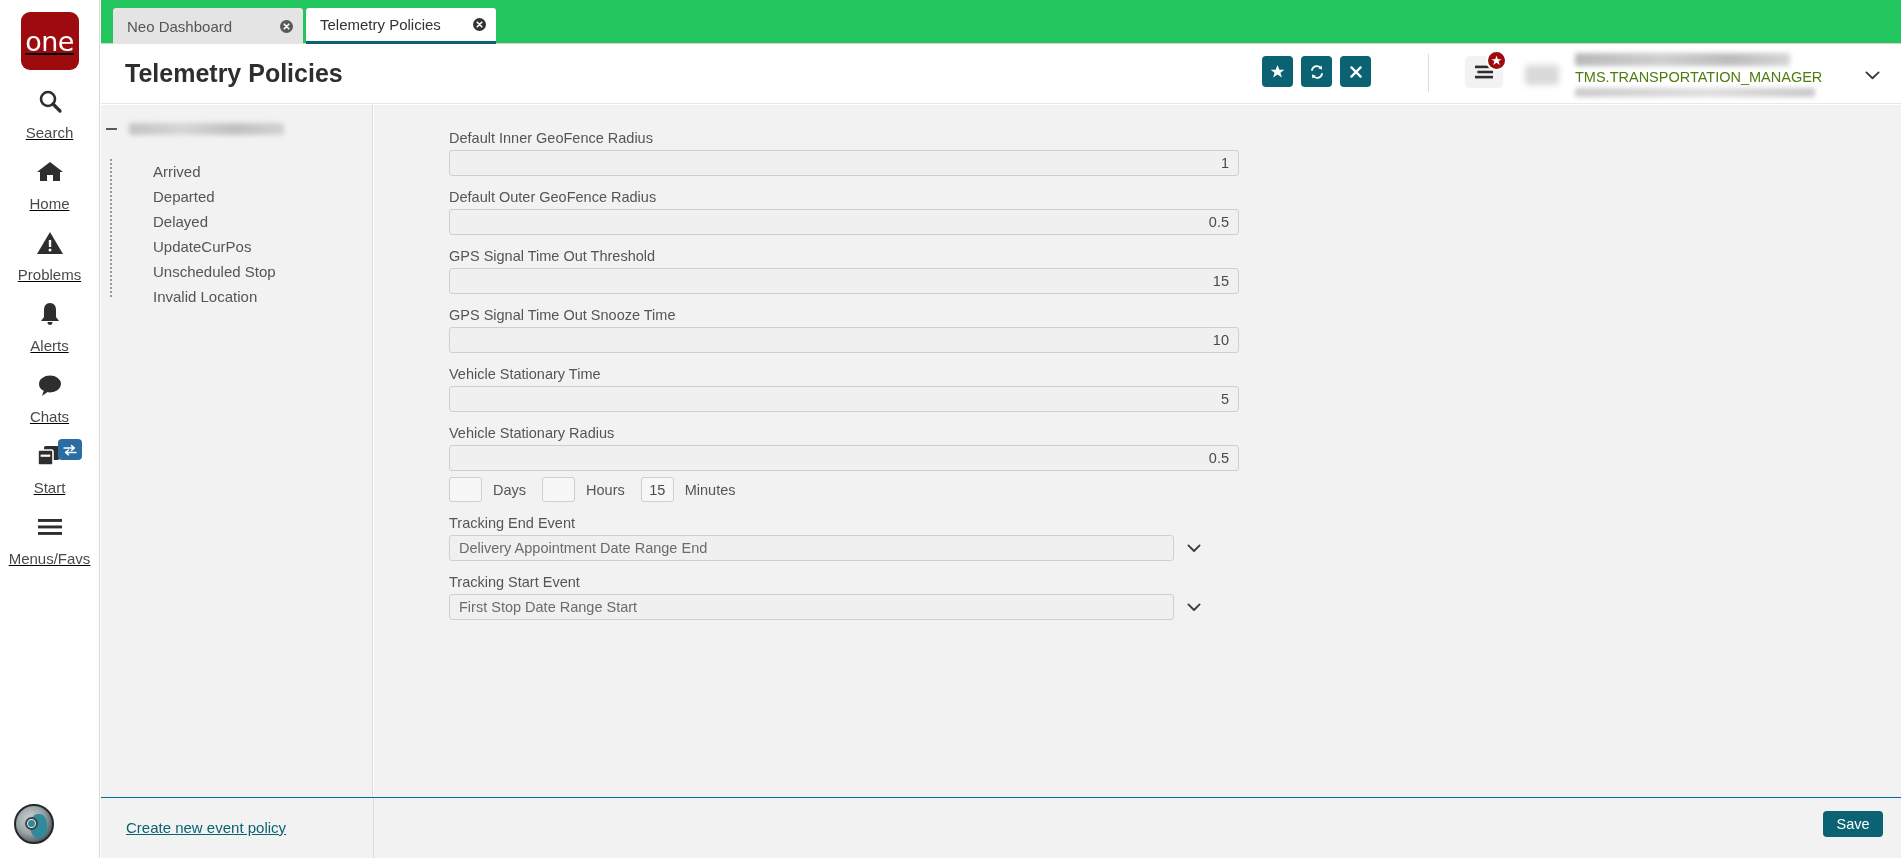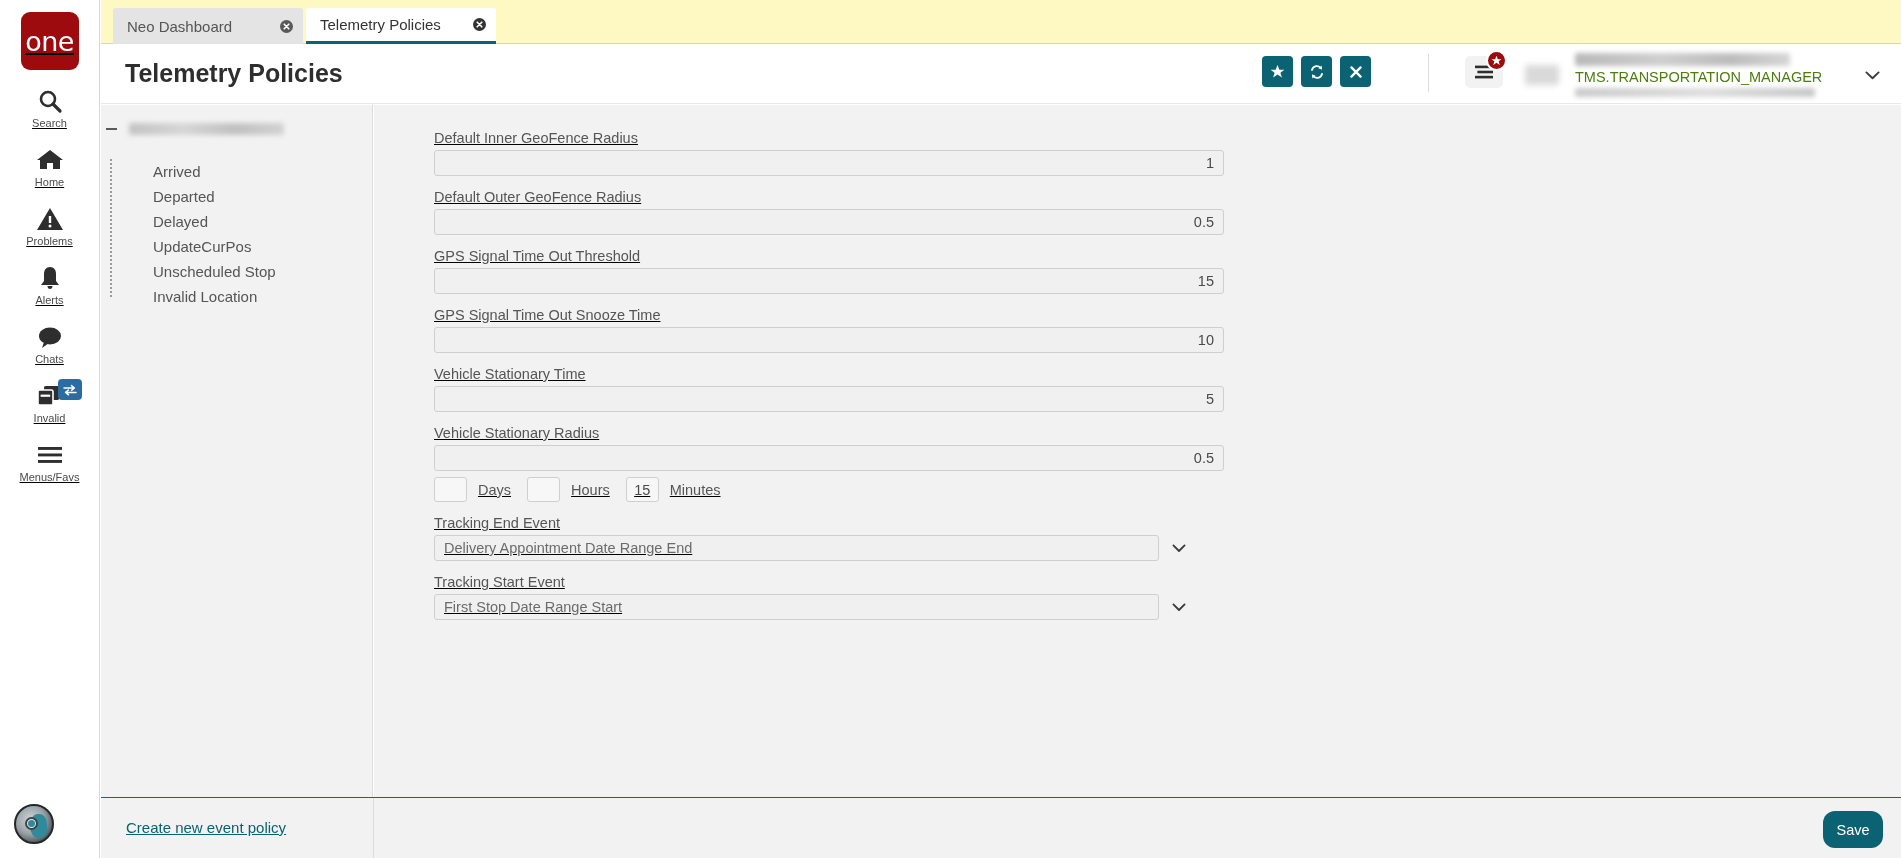--- a/index.html
+++ b/index.html
@@ -29,21 +29,21 @@
   }
   .rail-item {
     width: 100px; margin-top: 16px;
     display: flex; flex-direction: column; align-items: center;
     cursor: pointer; position: relative;
   }
   .rail-item:first-of-type { margin-top: 22px; }
   .rail-ico { height: 30px; display:flex; align-items:center; justify-content:center; }
   .rail-ico svg { display: block; }
   .rail-label {
-    font-size: 11px; color: #4a4a4a; margin-top: 1px;
+    font-size: 15px; color: #4a4a4a; margin-top: 8px;
     font-family: "Liberation Sans", sans-serif;
   }
   #switch-badge {
     position: absolute; left: 58px; top: -2px;
     width: 24px; height: 21px; border-radius: 4px;
     background: #2b6ca3; display: flex; align-items: center; justify-content: center;
   }
   #ai-avatar {
     position: absolute; bottom: 14px; left: 14px;
     width: 40px; height: 40px; border-radius: 50%;
@@ -61,21 +61,21 @@
   }
   #ai-avatar .eye2 {
     position:absolute; left:12px; top:14px; width:7px; height:7px;
     border-radius:50%; background:#2f8a9b;
   }
 
   
   #tabstrip {
     position: absolute; left: 101px; top: 0;
     width: 1800px; height: 44px;
-    background: #fef9c3;
+    background: #22c55e;
     border-bottom: 1px solid #d2d2d2;
   }
   .tab {
     position: absolute; top: 8px; height: 36px;
     display: flex; align-items: center;
     padding: 0 10px 0 14px;
     border-top-left-radius: 3px; border-top-right-radius: 3px;
     cursor: pointer;
   }
   .tab-label {
@@ -193,21 +193,21 @@
   }
 
   
   #form-area {
     position: absolute; left: 273px; top: 61px;
     width: 1527px; height: 692px;
     background: #f2f2f2;
     overflow: hidden;
     padding: 12px 0 0 0;
   }
-  .field { margin: 0 0 0 60px; width: 790px; text-decoration: underline; }
+  .field { margin: 0 0 0 75px; width: 790px; }
   .field-label {
     font-size: 14.5px; color: #555; margin-bottom: 4px;
     display: block; padding-top: 13px;
   }
   .inp {
     width: 100%; height: 26px;
     border: 1px solid #cfcfcf; border-radius: 3px;
     font-size: 14.5px; font-family: "Liberation Sans", sans-serif;
     padding: 0 9px; color: #4a4a4a;
     background: #f0f0f0;
@@ -248,21 +248,21 @@
     position: absolute; left: 272px; top: 0; bottom: 0;
     width: 1px; background: #dcdcdc;
   }
   #create-link {
     position: absolute; left: 25px; top: 21px;
     font-size: 15px; color: #0b6272;
     text-decoration: underline; cursor: pointer;
   }
   #save-button {
     position: absolute; right: 18px; top: 13px;
-    width: 60px; height: 37px; border-radius: 12px;
+    width: 60px; height: 26px; border-radius: 4px;
     background: #0b6272; color: #fff; border: none;
     font-size: 14.5px; font-family: "Liberation Sans", sans-serif;
     cursor: pointer;
   }
 </style>
 </head>
 <body>
 
 <div id="left-rail">
   <div id="brand-logo">one</div>
@@ -324,21 +324,21 @@
           <rect x="3" y="7" width="15" height="15" rx="1.6" fill="#2e2e2e" stroke="#fff" stroke-width="1.6"></rect>
           <rect x="5.6" y="11.6" width="9.6" height="2.2" fill="#fff"></rect>
         </svg>
     </span>
     <span id="switch-badge">
       <svg width="14" height="12" viewBox="0 0 14 12">
           <path d="M1 4 L11 4 M8.5 1.6 L11.4 4 L8.5 6.4" stroke="#fff" stroke-width="1.5" fill="none" stroke-linecap="round" stroke-linejoin="round"></path>
           <path d="M13 8.4 L3 8.4 M5.5 6 L2.6 8.4 L5.5 10.8" stroke="#fff" stroke-width="1.5" fill="none" stroke-linecap="round" stroke-linejoin="round"></path>
         </svg>
     </span>
-    <span class="rail-label">Invalid</span>
+    <span class="rail-label">Start</span>
   </div>
 
   <div class="rail-item">
     <span class="rail-ico">
       <svg width="28" height="22" viewBox="0 0 28 22">
           <rect x="2" y="3" width="24" height="2.9" fill="#2e2e2e"></rect>
           <rect x="2" y="9.5" width="24" height="2.9" fill="#2e2e2e"></rect>
           <rect x="2" y="16" width="24" height="2.9" fill="#2e2e2e"></rect>
         </svg>
     </span>

